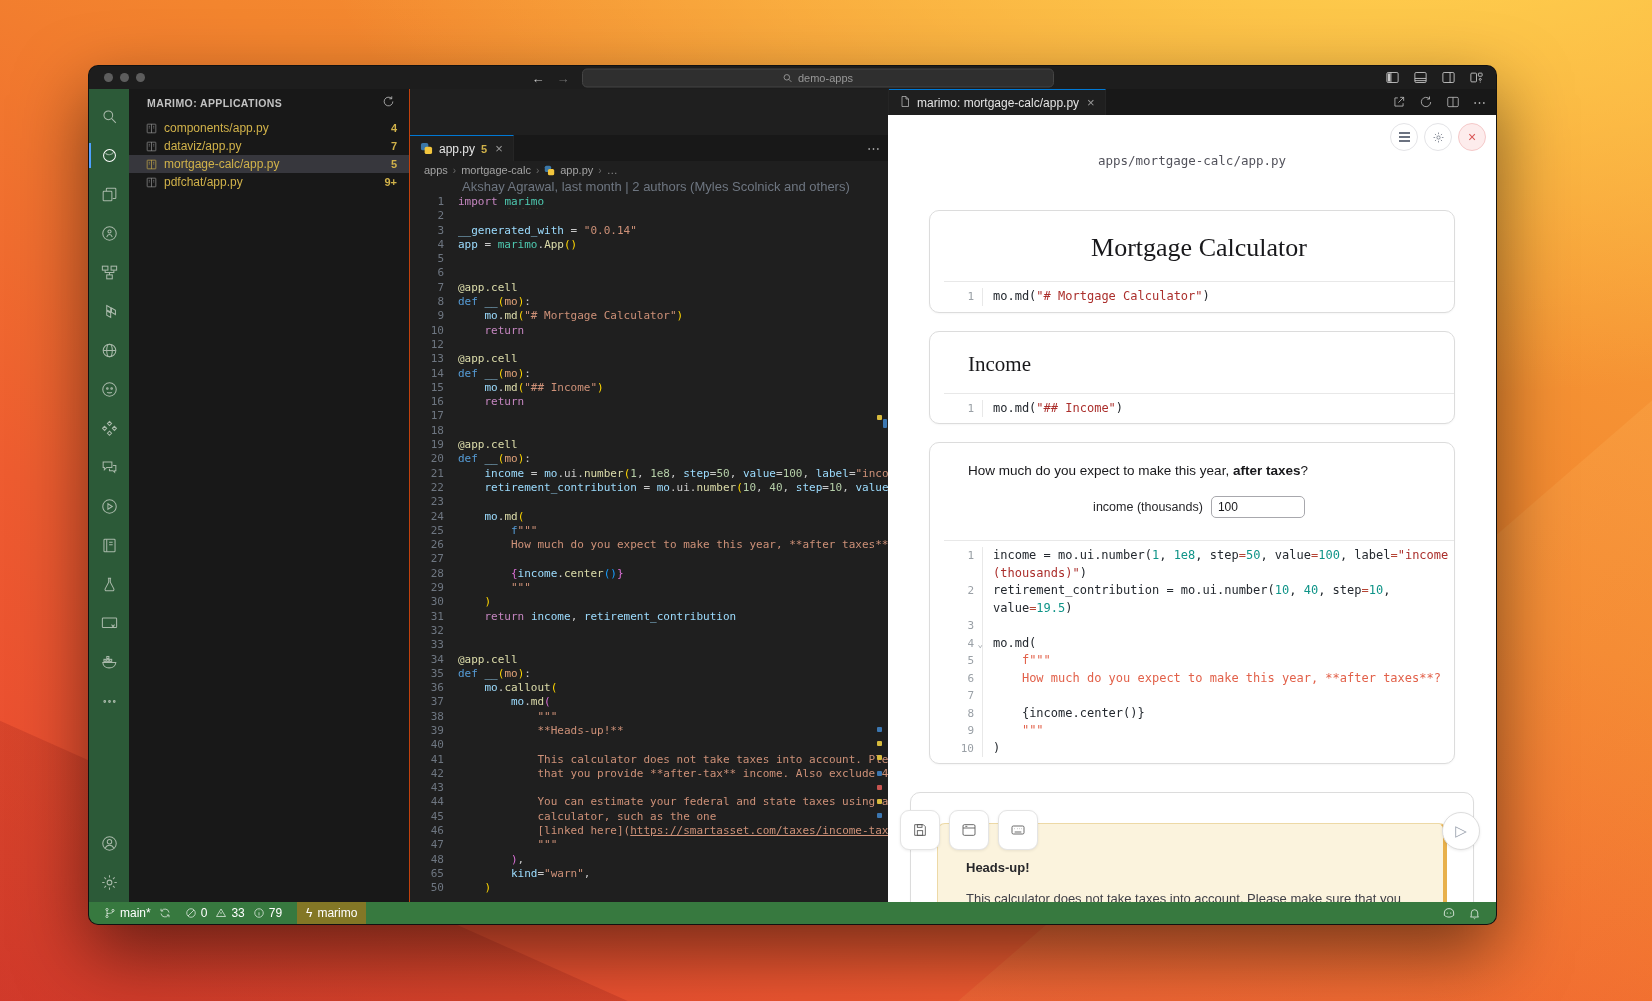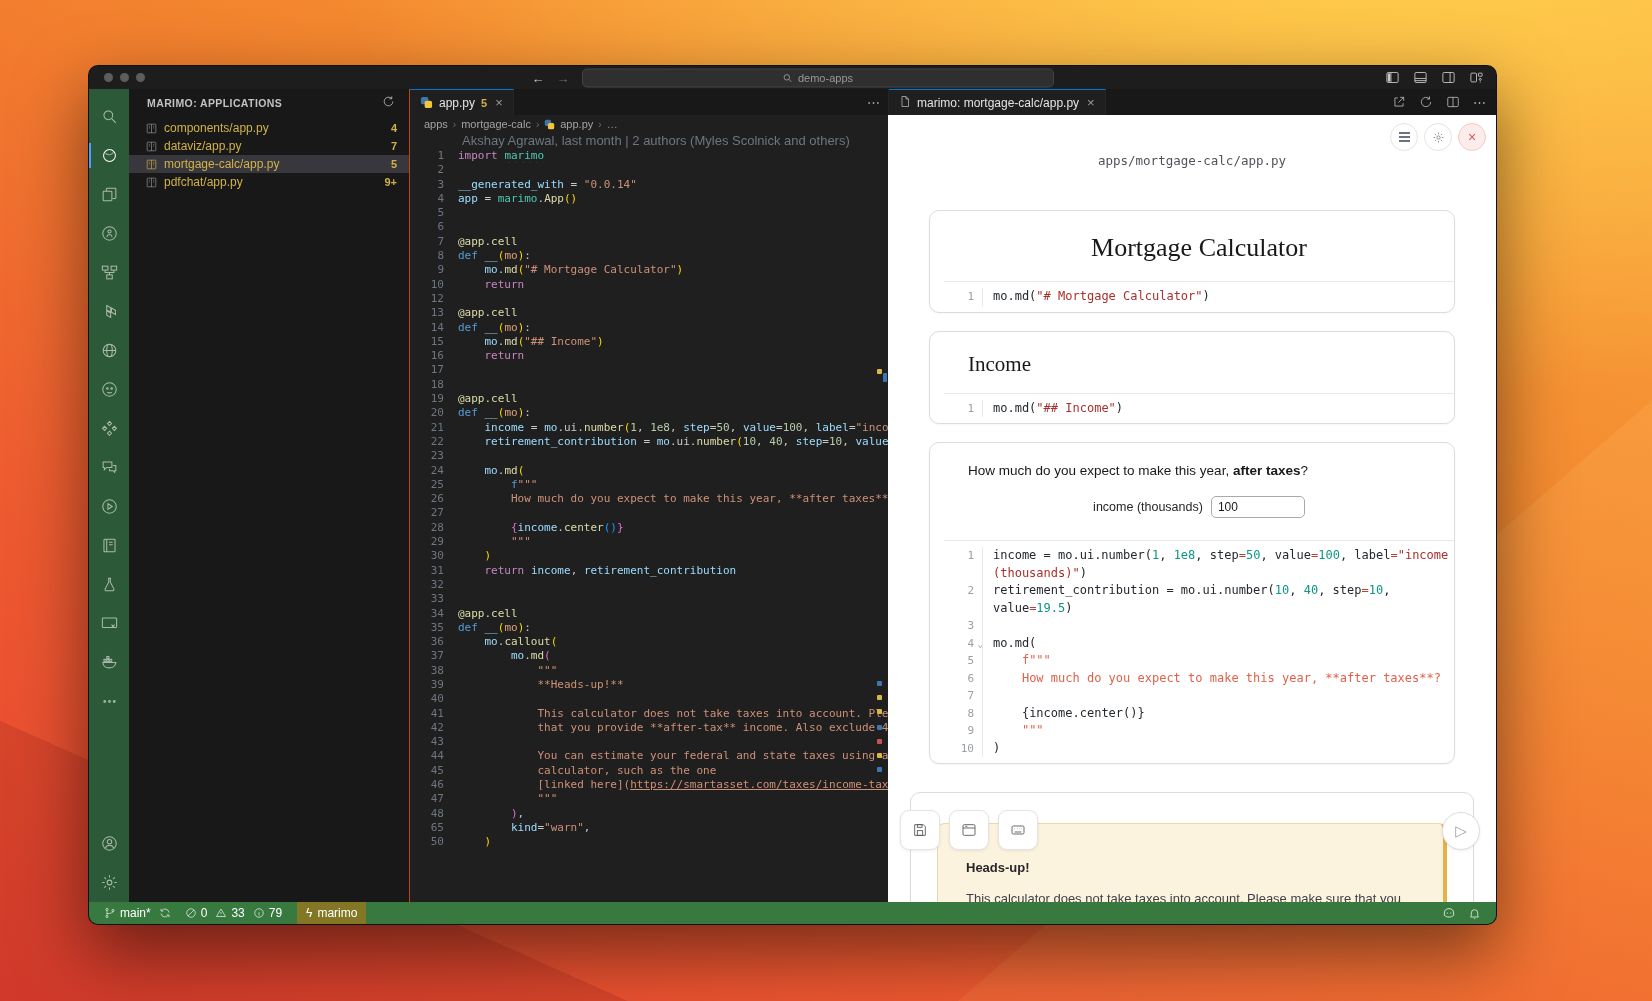--- a/index.html
+++ b/index.html
@@ -49,21 +49,21 @@
   .sb-refresh svg{stroke:#c9c9c9;fill:none;stroke-width:1.4;}
   .sb-list{margin-top:2px;}
   .sb-row{height:18px;display:flex;align-items:center;padding:0 12px 0 16px;gap:6px;cursor:pointer;justify-content:space-between;}
   .sb-row.sel{background:#37373d;}
   .sb-row svg{stroke:#9a9a9a;fill:none;stroke-width:1.2;flex:none;}
   .sb-row.sel svg{stroke:#d1b24a;}
   .sb-label{font-size:12px;color:#d1b24a;flex:1;white-space:nowrap;overflow:hidden;}
   .sb-badge{font-size:11px;color:#d1b24a;font-weight:bold;}
 
   
-  .editor{width:478px;flex:none;background:#1f1f1f;display:flex;flex-direction:column;position:relative;min-width:0;}
+  .editor{width:478px;flex:none;background:#1f1f1f;display:flex;flex-direction:column;position:relative;min-width:0;margin-top:46px;}
   .tabstrip{height:26px;background:#181818;display:flex;align-items:stretch;flex:none;position:relative;}
   .tab{background:#1f1f1f;display:flex;align-items:center;padding:0 10px;gap:6px;border-top:1px solid #0078d4;border-right:1px solid #252525;}
   .tab-label{font-size:12px;color:#e4e4e4;}
   .tab-badge{font-size:11px;color:#d1b24a;font-weight:bold;}
   .tab-close{font-size:13px;color:#9a9a9a;margin-left:2px;}
   .tab-overflow{position:absolute;right:8px;top:0;height:100%;display:flex;align-items:center;color:#c0c0c0;font-size:13px;}
   .breadcrumb{height:18px;display:flex;align-items:center;gap:5px;padding-left:14px;font-size:11px;color:#a3a3a3;flex:none;}
   .bc-sep{color:#6a6a6a;font-size:10px;}
   .bc-last{color:#8a8a8a;}
   .blame{height:14px;font-size:13px;color:#6e7681;padding-left:52px;flex:none;display:flex;align-items:center;}

